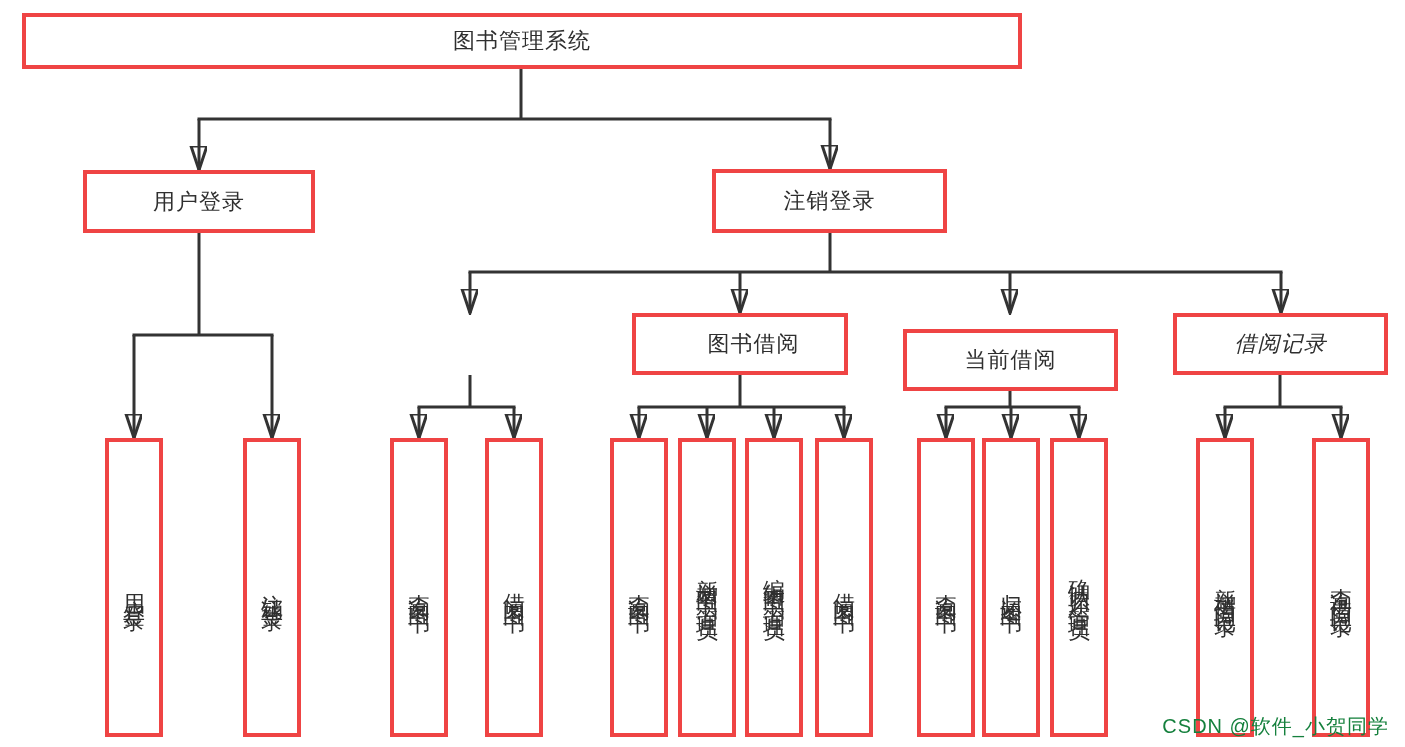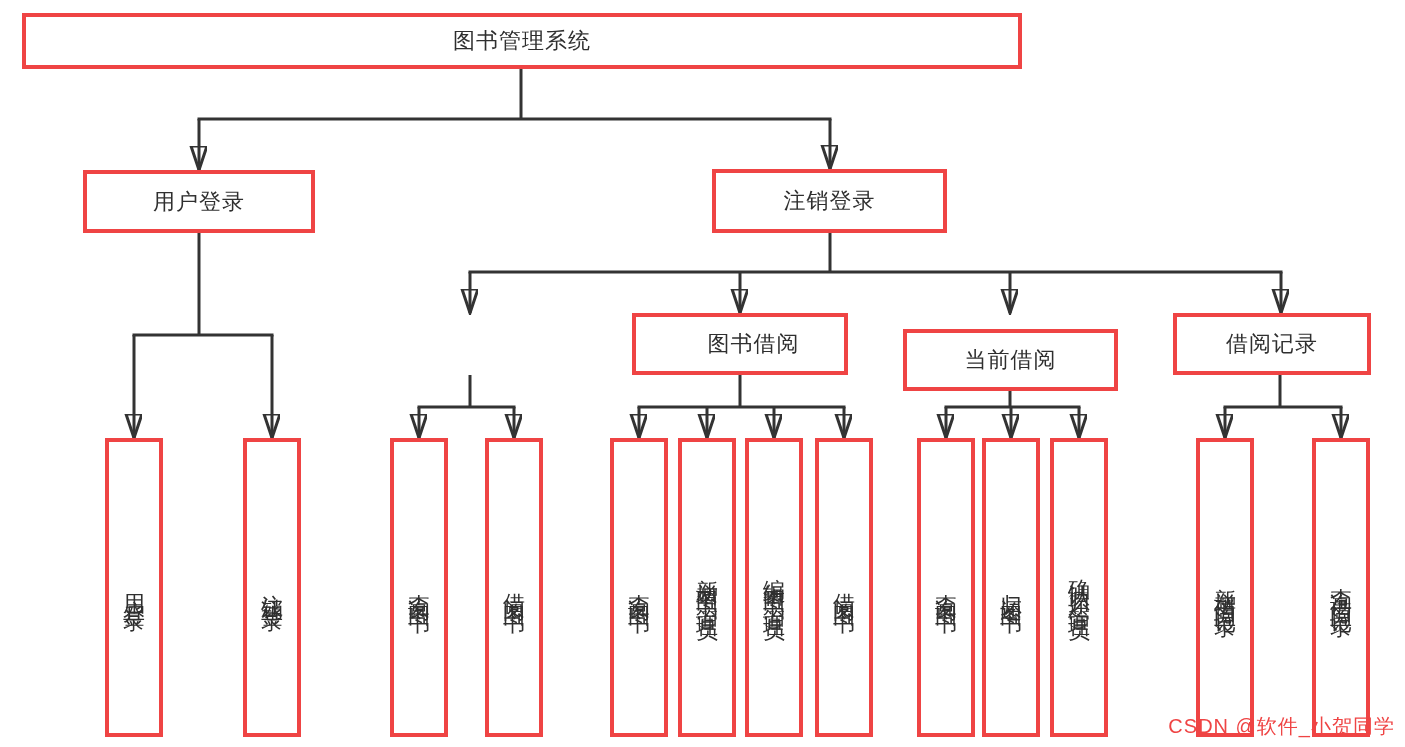--- a/index.html
+++ b/index.html
@@ -34,24 +34,24 @@
   }
   .leaf span {
     writing-mode: vertical-rl;
     text-orientation: mixed;
     letter-spacing: 6px;
     font-size: 22px;
     white-space: nowrap;
   }
   .watermark {
     position: absolute;
-    right: 10px;
+    right: 16px;
     top: 713px;
     font-size: 20px;
-    color: #ef4444;
+    color: #15803d;
     letter-spacing: 1px;
     z-index: 3;
     white-space: nowrap;
   }
 </style>
 </head>
 <body>
 
 <div id="canvas">
 
@@ -103,21 +103,21 @@
     <path d="M1341 407 V438" marker-end="url(#arrowhead)"></path>
   </svg>
 
   <div class="box" style="left:22px; top:13px; width:1000px; height:56px;">图书管理系统</div>
 
   <div class="box" style="left:83px; top:170px; width:232px; height:63px;">用户登录</div>
   <div class="box" style="left:712px; top:169px; width:235px; height:64px;">注销登录</div>
 
   <div class="box" style="left:632px; top:313px; width:216px; height:62px;padding-left:27px;">图书借阅</div>
   <div class="box" style="left:903px; top:313px; width:215px; height:62px;margin-top:16px;">当前借阅</div>
-  <div class="box" style="left:1173px; top:313px; width:198px; height:62px;">借阅记录</div>
+  <div class="box" style="left:1173px; top:313px; width:215px; height:62px;font-style:italic;">借阅记录</div>
 
   <div class="box leaf" style="left:105px;">
     <span>用户登录</span>
   </div>
   <div class="box leaf" style="left:243px;">
     <span>注销登录</span>
   </div>
 
   <div class="box leaf" style="left:390px;">
     <span>查询图书</span>

